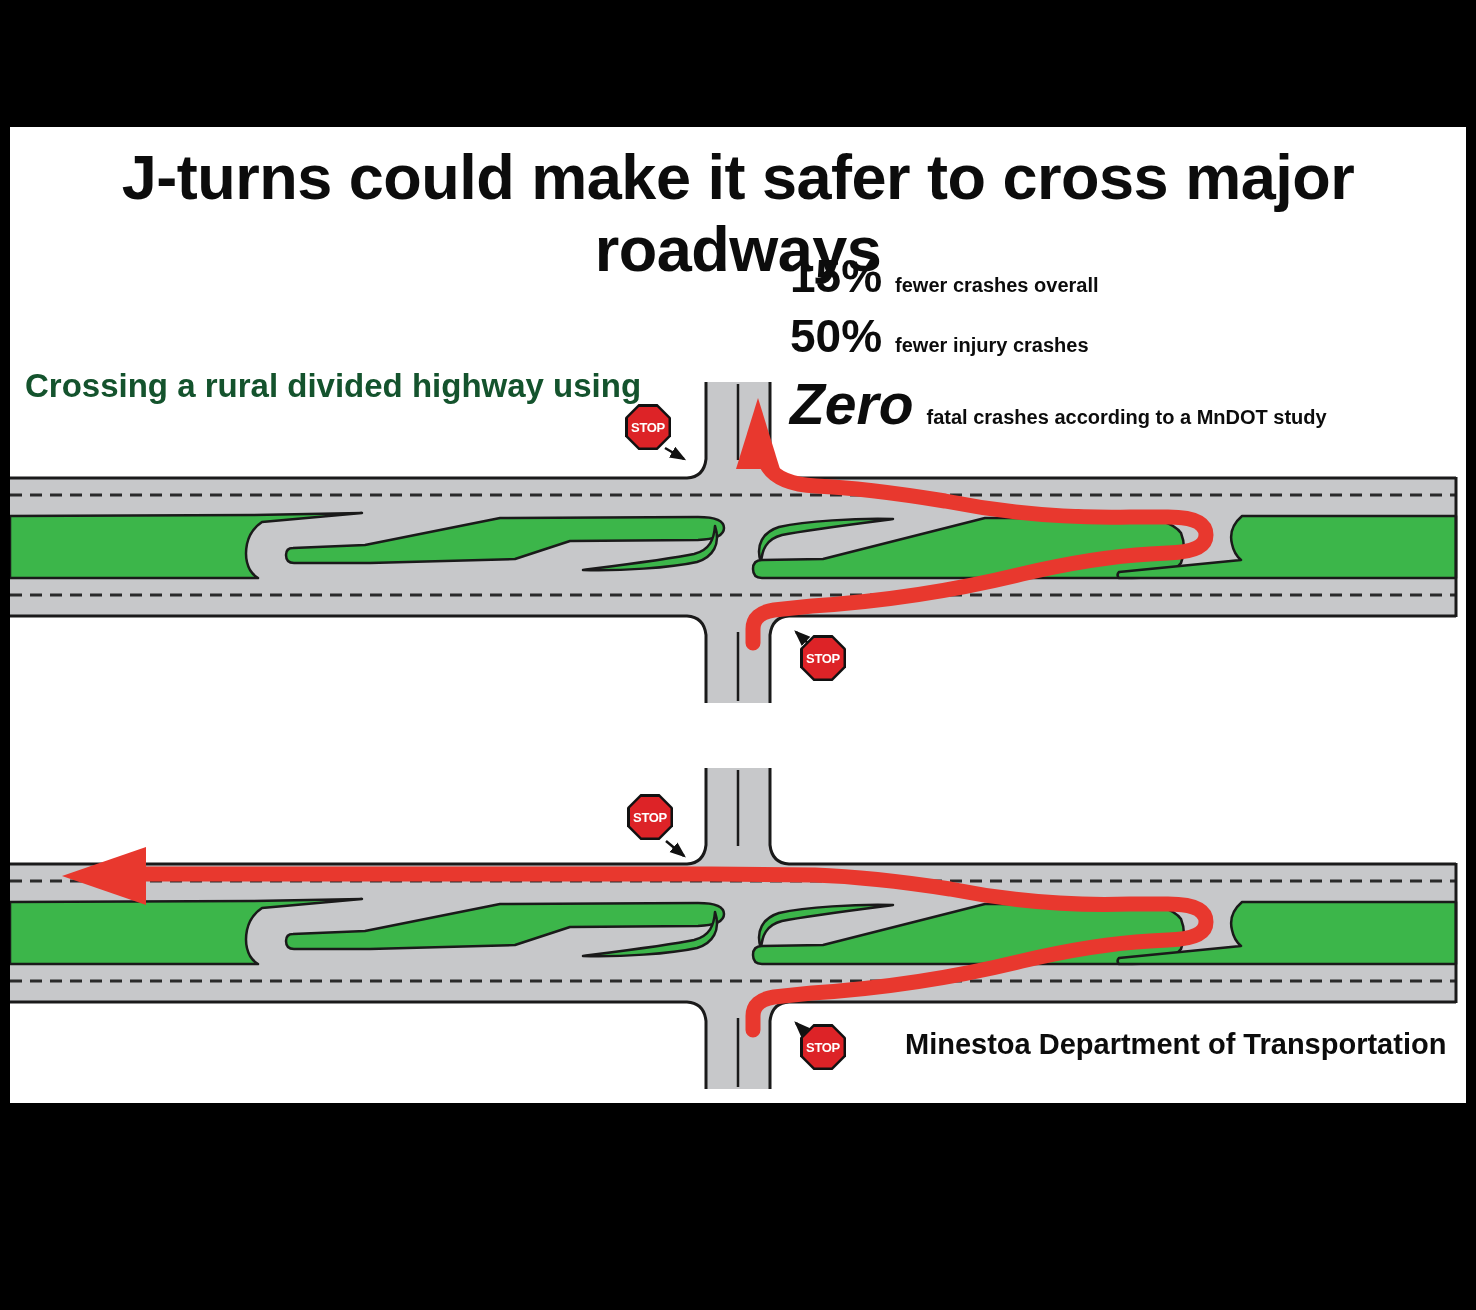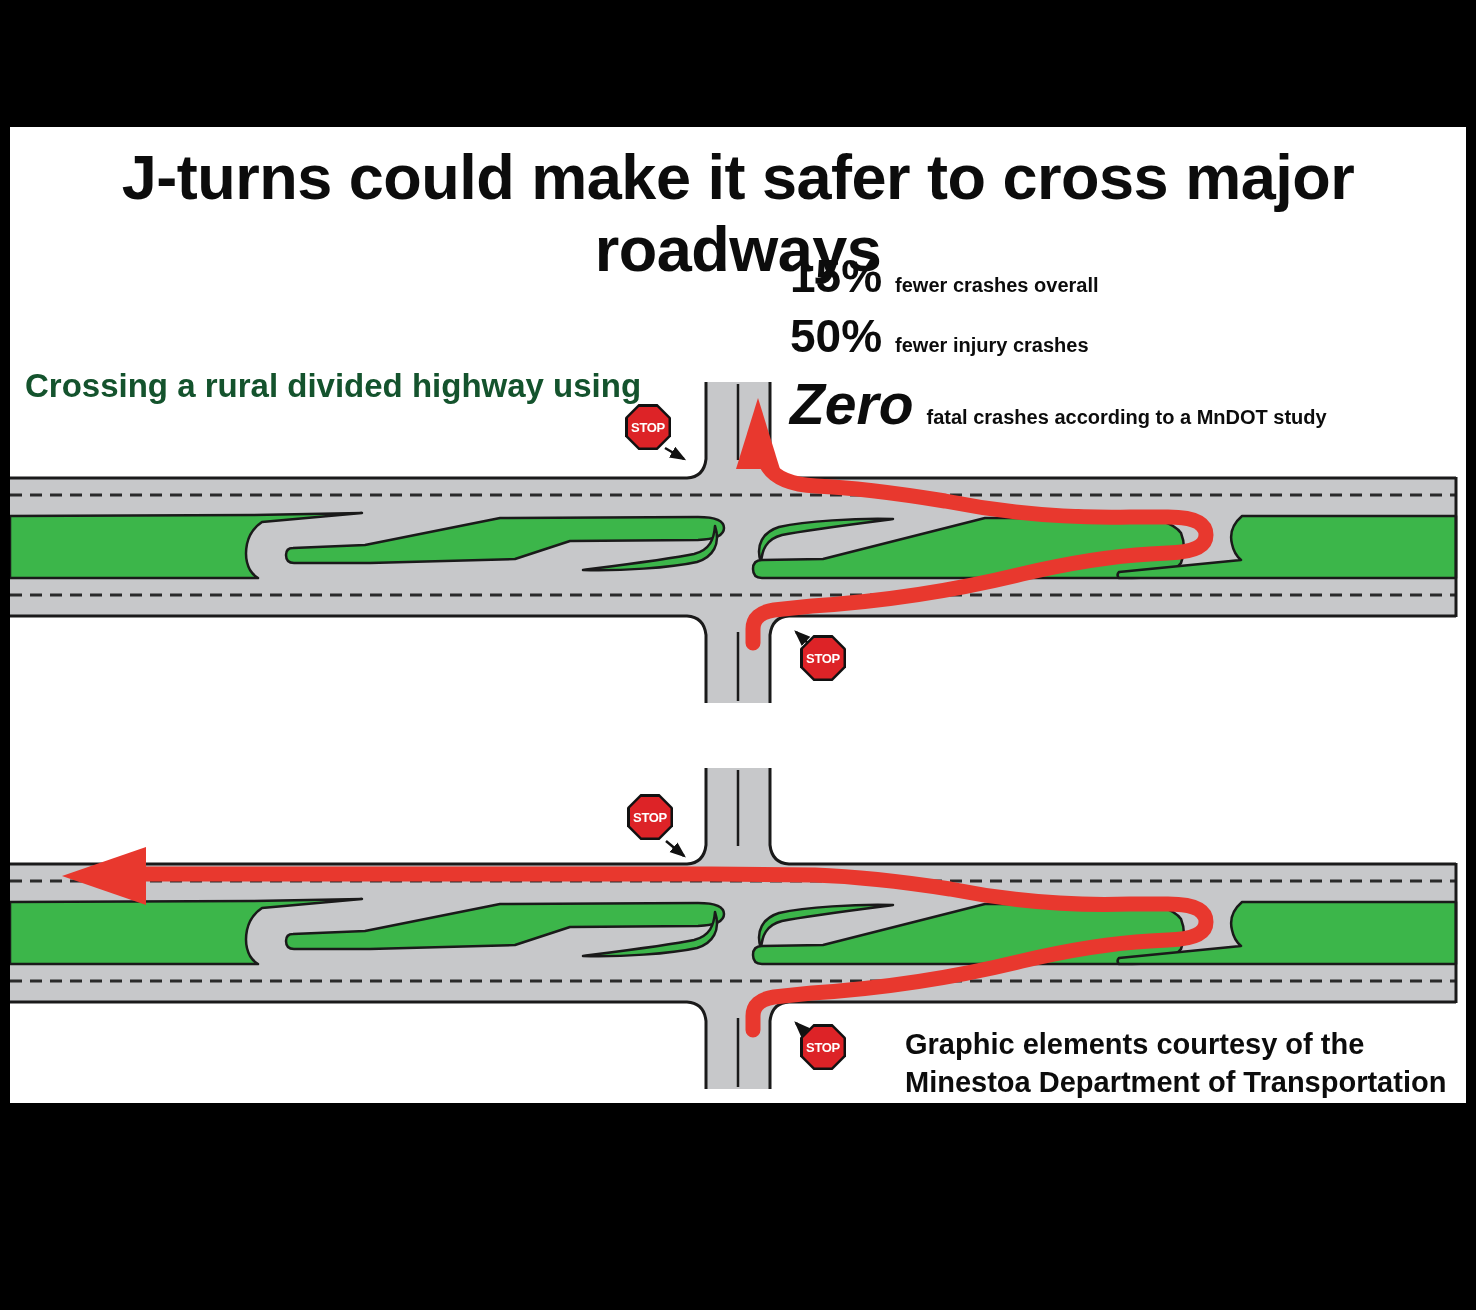--- a/index.html
+++ b/index.html
@@ -115,21 +115,20 @@
         <span class="stat-num">Zero</span><span class="stat-text">fatal crashes according to a MnDOT study</span>
       </div>
     </div>
 
     <div class="diag-label d1">
       <div>Crossing a rural divided highway using</div>
     </div>
 
 
     <div class="credit">
-      <div>Graphic elements courtesy of the</div>
       <div>Minestoa Department of Transportation</div>
     </div>
 
     <div class="stop-sign s1">
       <div class="inner">
           <span class="word">STOP</span>
         </div>
     </div>
     <div class="stop-sign s2">
       <div class="inner">

